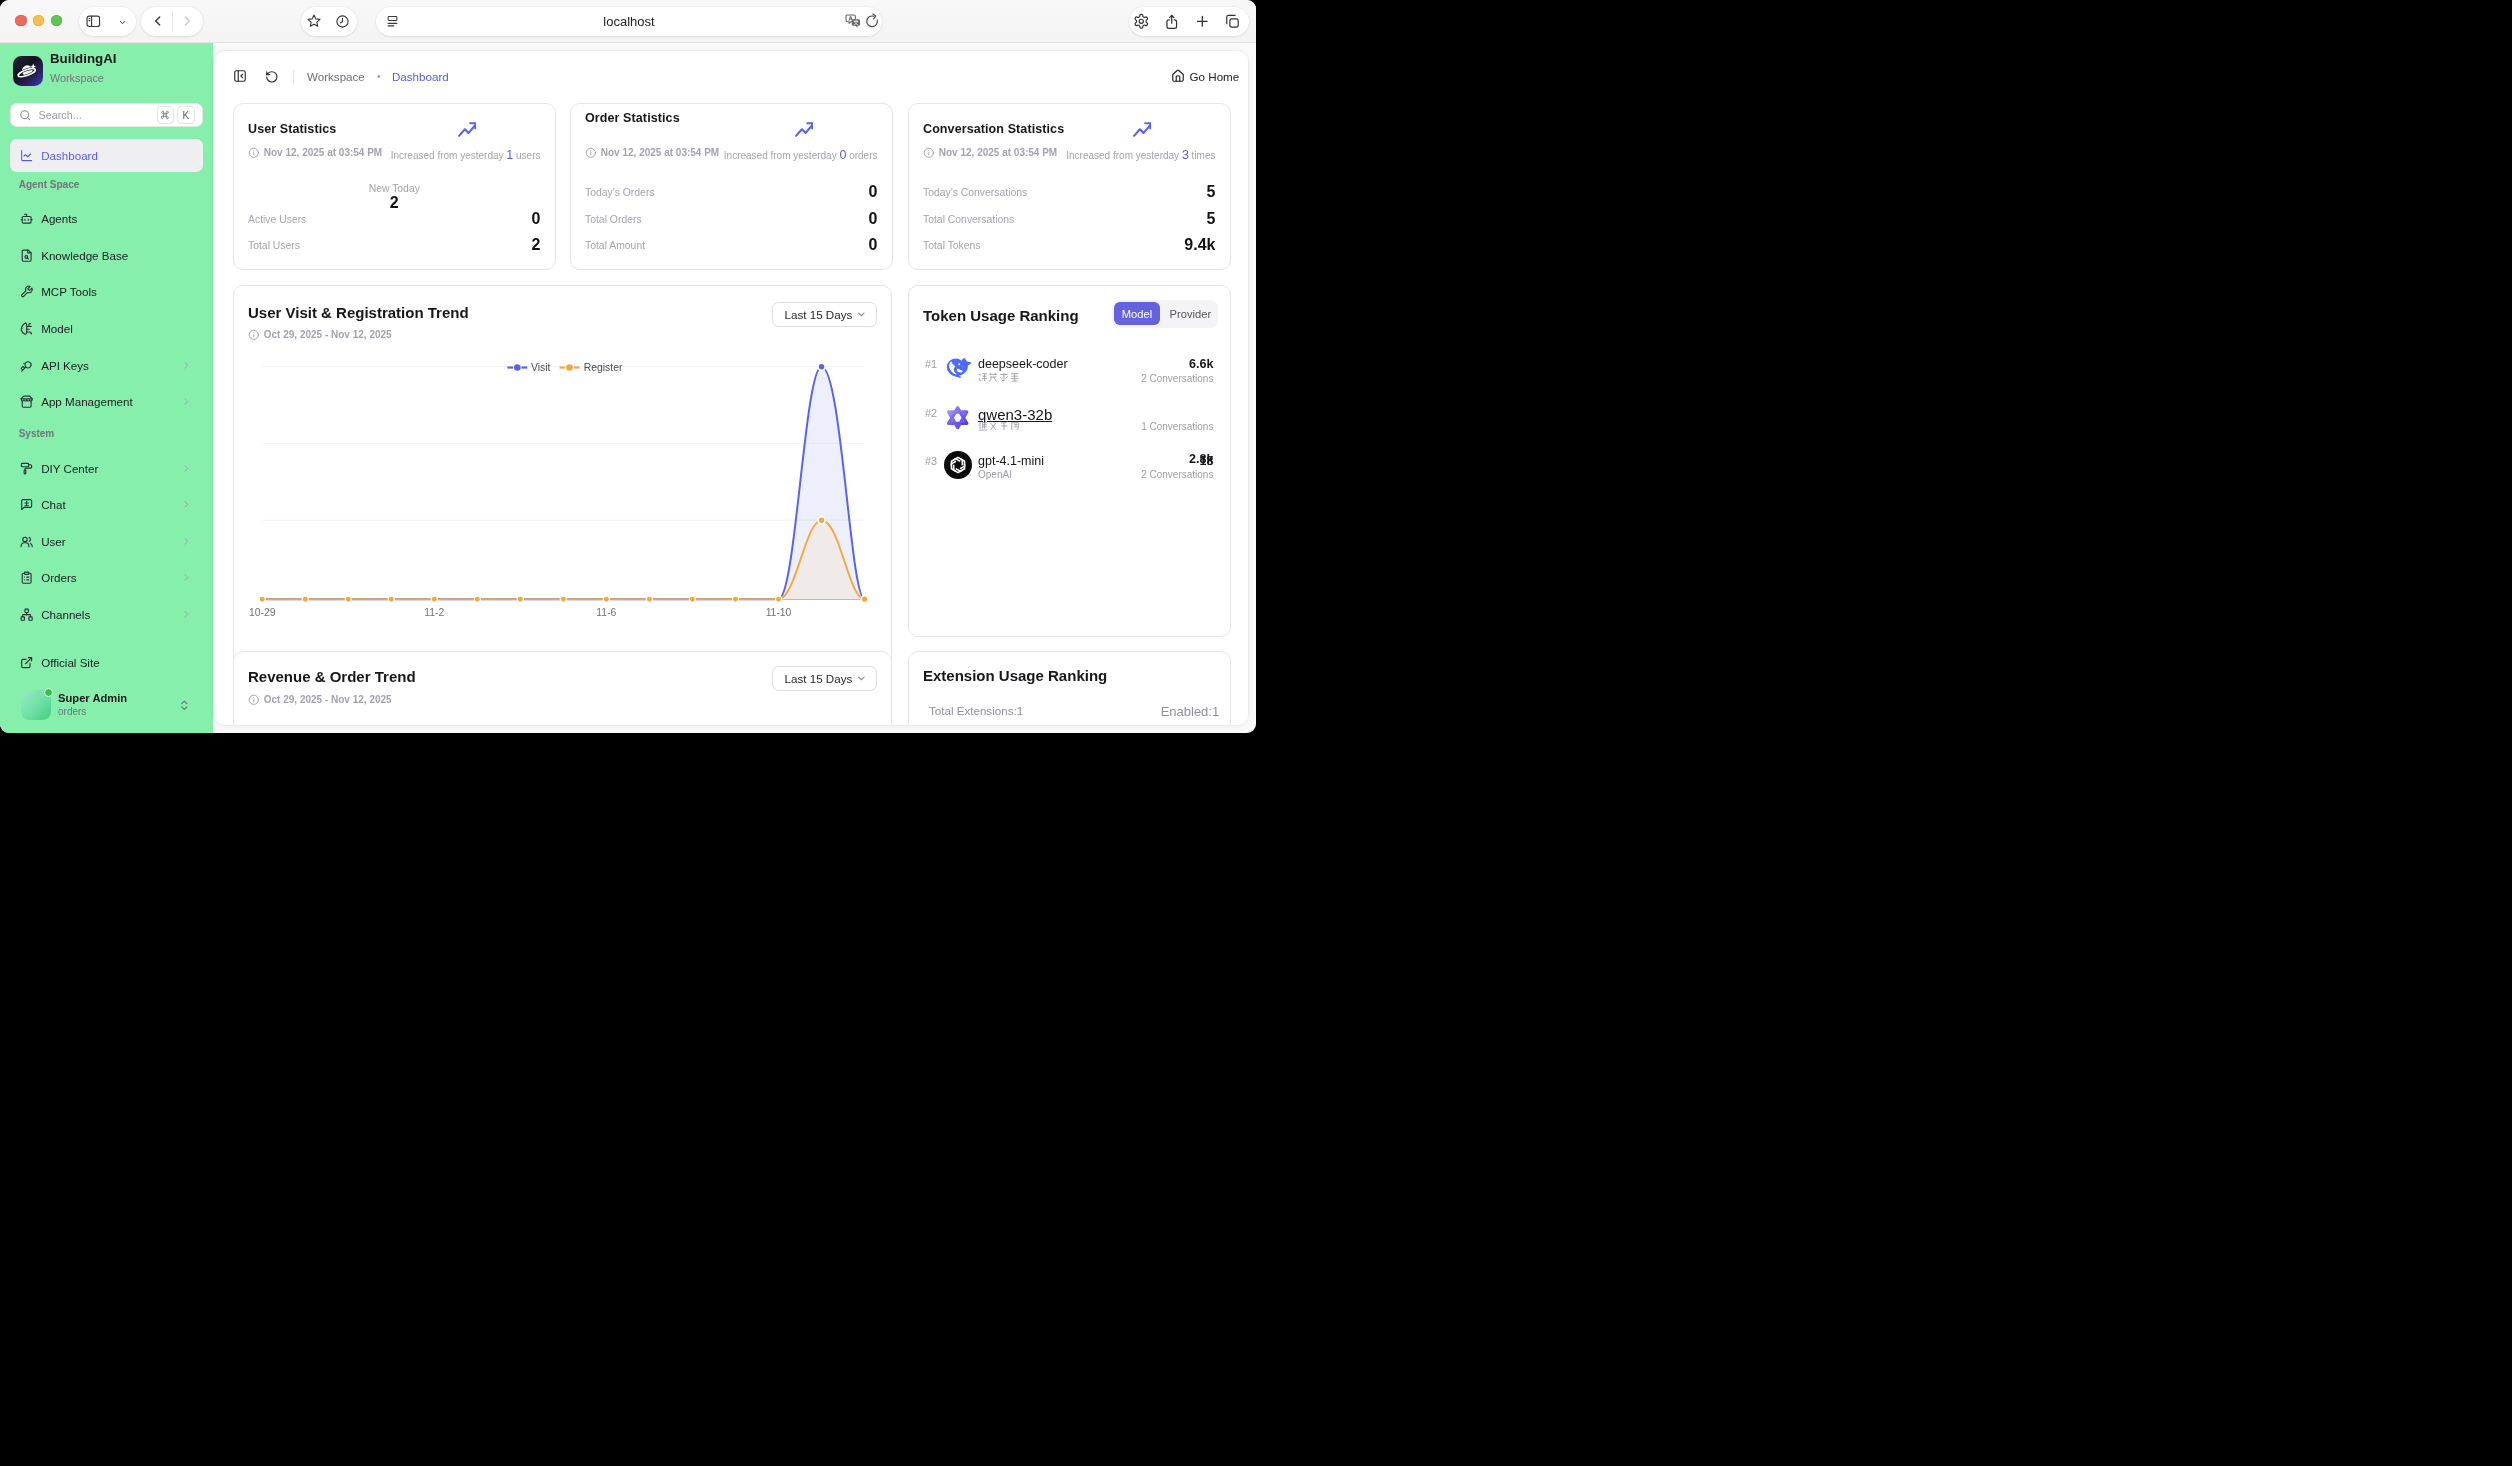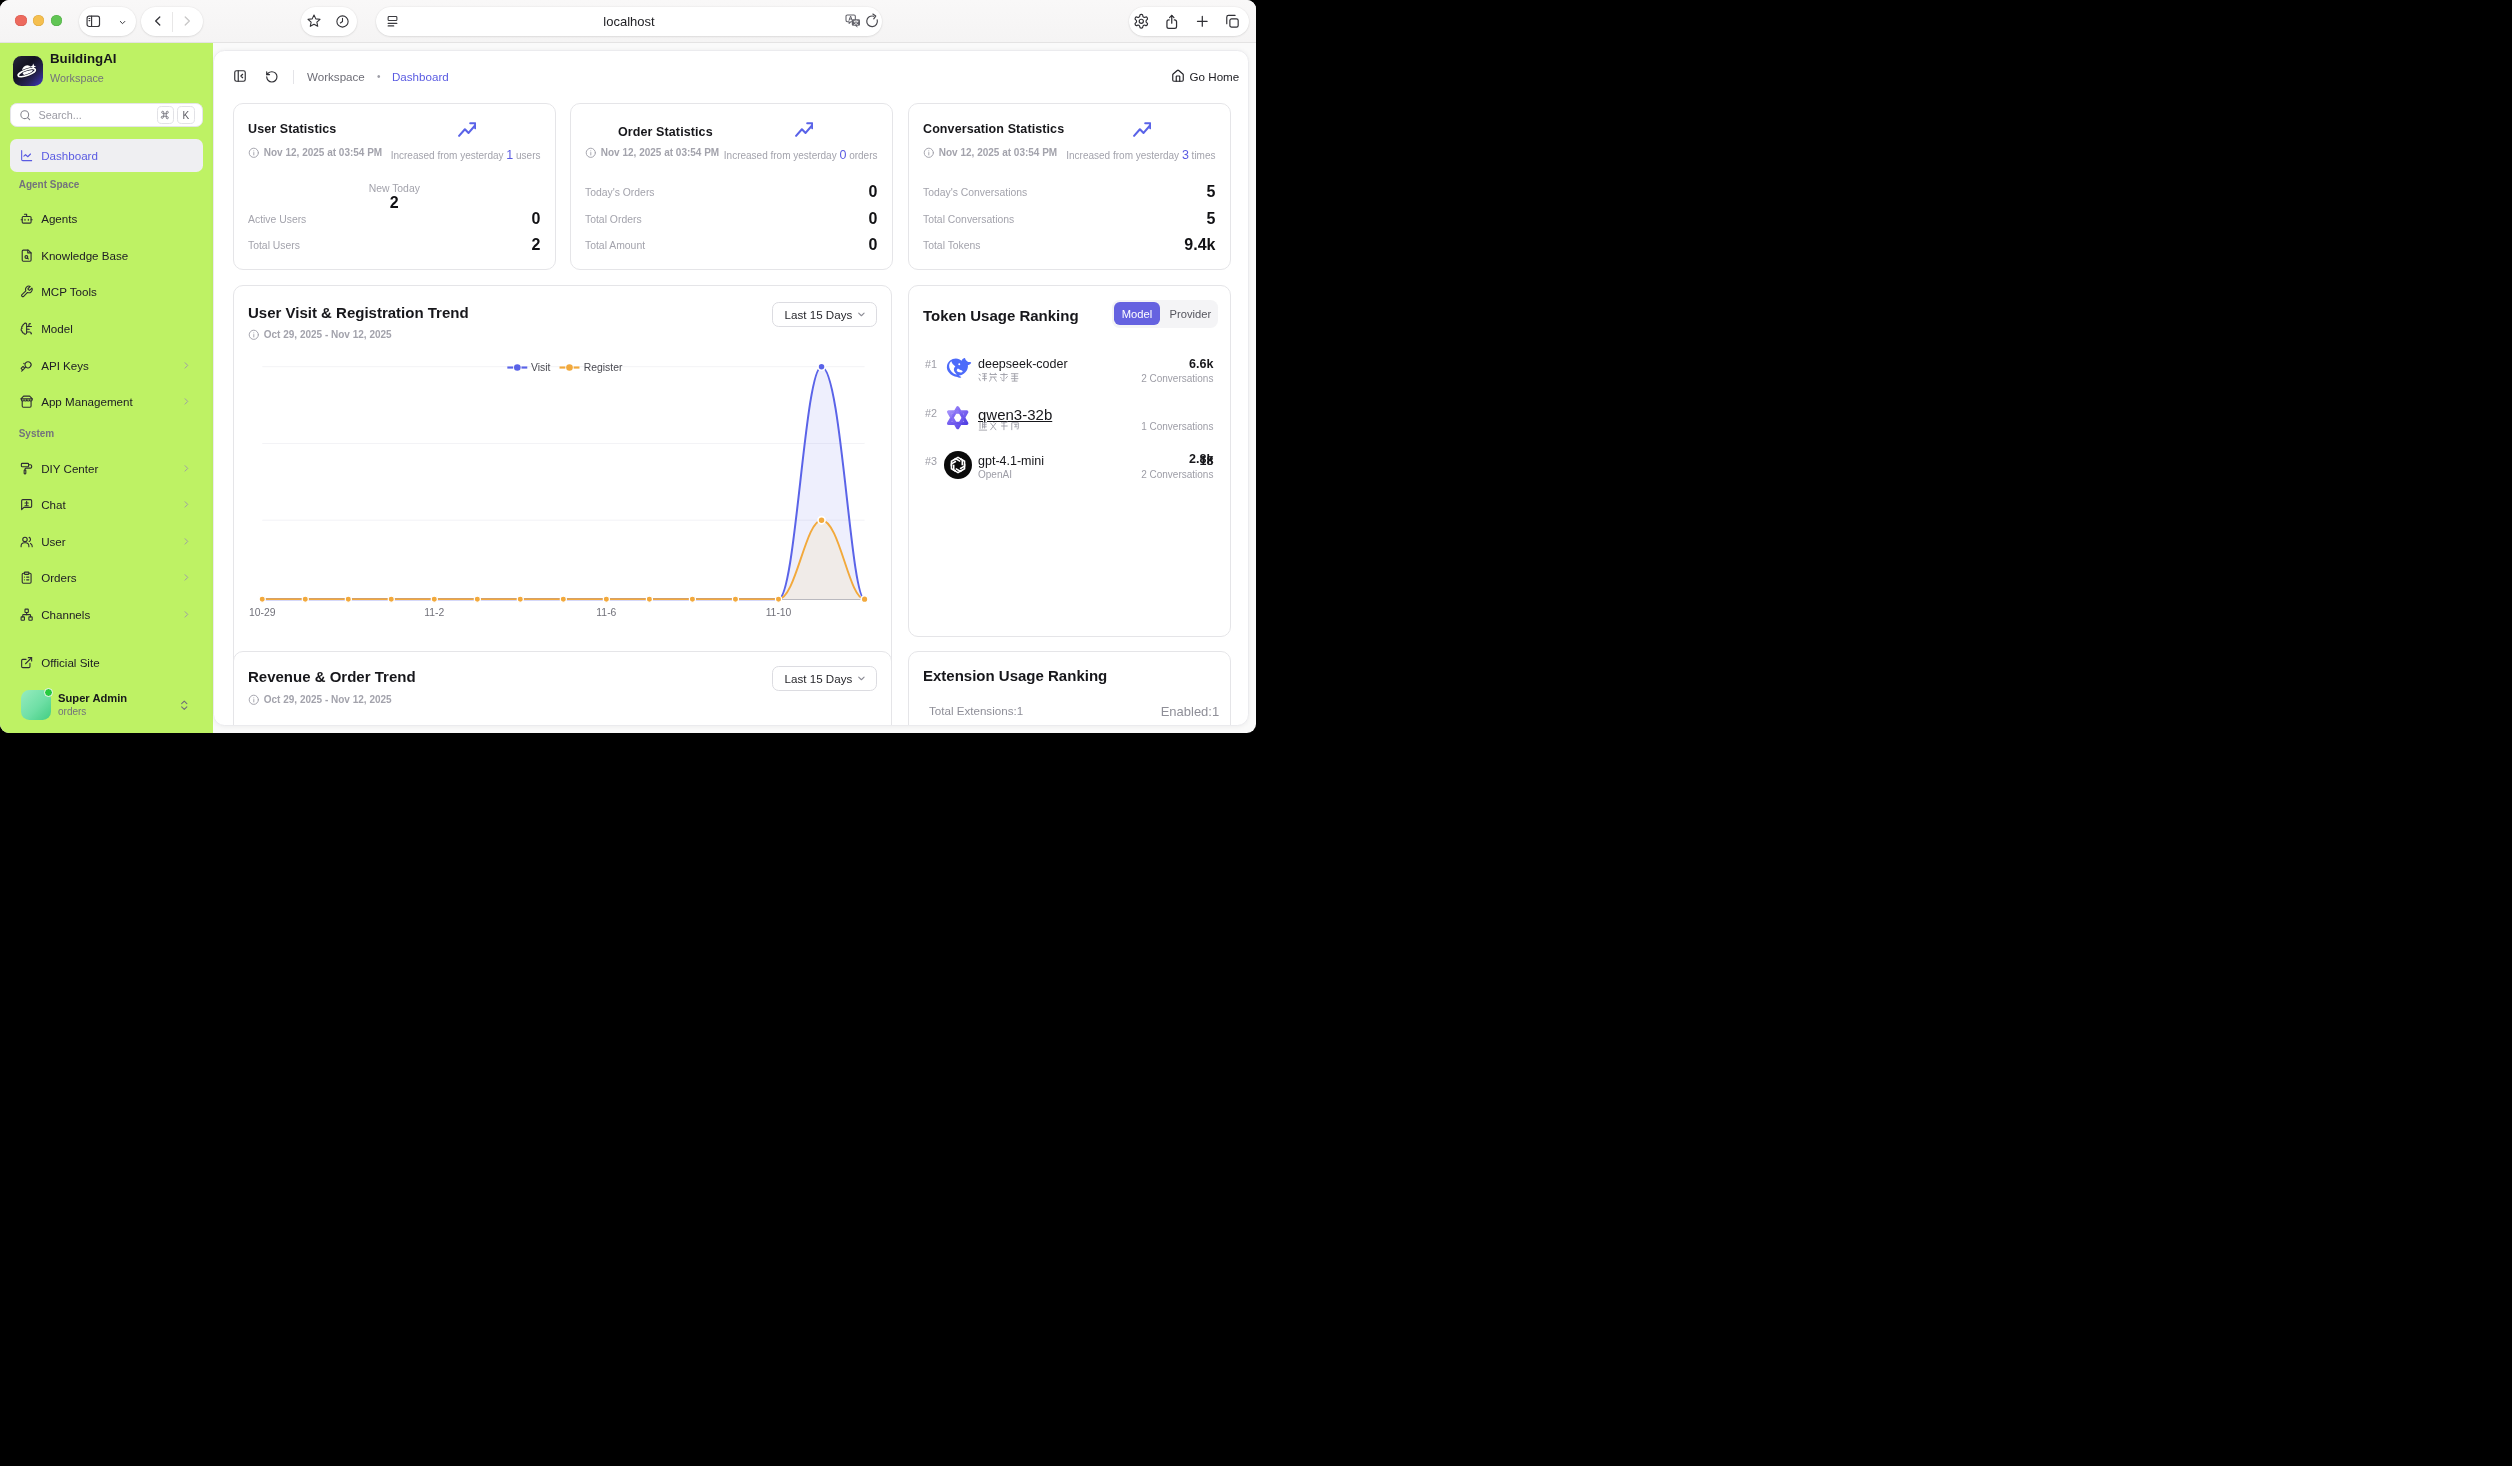--- a/index.html
+++ b/index.html
@@ -8,21 +8,21 @@
 .window { position:absolute; left:0; top:0; width:1256px; height:733px;
   border-radius:9.1px; overflow:hidden; background:#fafafa; }
 
 .chrome { position:absolute; left:0; top:0; width:1256px; height:43px;
   background:linear-gradient(#f9f8f8,#f5f4f4); border-bottom:0.8px solid #e4e3e3; }
 .tl { position:absolute; top:14.5px; width:11.2px; height:11.2px; border-radius:50%; }
 .pill { position:absolute; top:7px; height:29px; background:#fff; border-radius:14.5px;
   box-shadow:0 0.4px 2.1px rgba(0,0,0,0.14), 0 0 0 0.4px rgba(0,0,0,0.02); }
 .cicon { position:absolute; display:flex; align-items:center; justify-content:center; }
 
-.sidebar { position:absolute; left:0; top:43px; width:213px; bottom:0; background:#bef264; }
+.sidebar { position:absolute; left:0; top:43px; width:213px; bottom:0; background:#86efac; }
 .sitem { position:absolute; left:10px; width:193px; height:33px; border-radius:6.7px;
   display:flex; align-items:center; font-size:11.6px; color:#202025; }
 .sitem .ic { width:13.3px; height:13.3px; margin-left:10.4px; margin-right:7.5px; flex:none; display:flex; }
 .slabel { position:absolute; left:18.7px; font-size:10px; font-weight:700; color:#73737c; }
 .chev { position:absolute; right:11.6px; color:#9d9da6; display:flex; }
 
 .panel { position:absolute; left:213px; top:50px; right:6.7px; bottom:6.7px; background:#fff;
   border-radius:11.6px; border:0.8px solid #ebebee; box-shadow:0 0.8px 4.2px rgba(0,0,0,0.05); overflow:hidden; }
 .card { position:absolute; background:#fff; border:0.8px solid #e5e5e8; border-radius:10px; }
 .ctitle { font-size:12.5px; font-weight:700; color:#17171b; letter-spacing:0.1px; }
@@ -395,21 +395,21 @@
       <div class="statrow" style="top:106px;">
           <span class="l">Active Users</span>
           <span class="v">0</span>
         </div>
       <div class="statrow" style="top:132px;">
           <span class="l">Total Users</span>
           <span class="v">2</span>
         </div>
     </div>
     <div class="card" style="left:356px;top:52px;width:323px;height:167px;">
-      <div class="ctitle" style="position:absolute;left:14px;top:21px;margin-left:33px;">Order Statistics</div>
+      <div class="ctitle" style="position:absolute;left:14px;top:7px;">Order Statistics</div>
       <div class="cinfo" style="position:absolute;left:14px;top:43px;">
         <svg width="11.6" height="11.6" viewBox="0 0 24 24" fill="none" stroke="#a3a3ac" stroke-width="2" stroke-linecap="round">
             <circle cx="12" cy="12" r="9.5"></circle>
             <path d="M12 16.5v-5"></path>
             <path d="M12 8h.01"></path>
           </svg>
         Nov 12, 2025 at 03:54 PM
       </div>
       <div style="position:absolute;right:79px;top:17.5px;display:flex;">
         <svg width="18.3" height="15" viewBox="0 0 22 18" fill="none" stroke="#5a63e8" stroke-width="2.5" stroke-linecap="round" stroke-linejoin="round">

